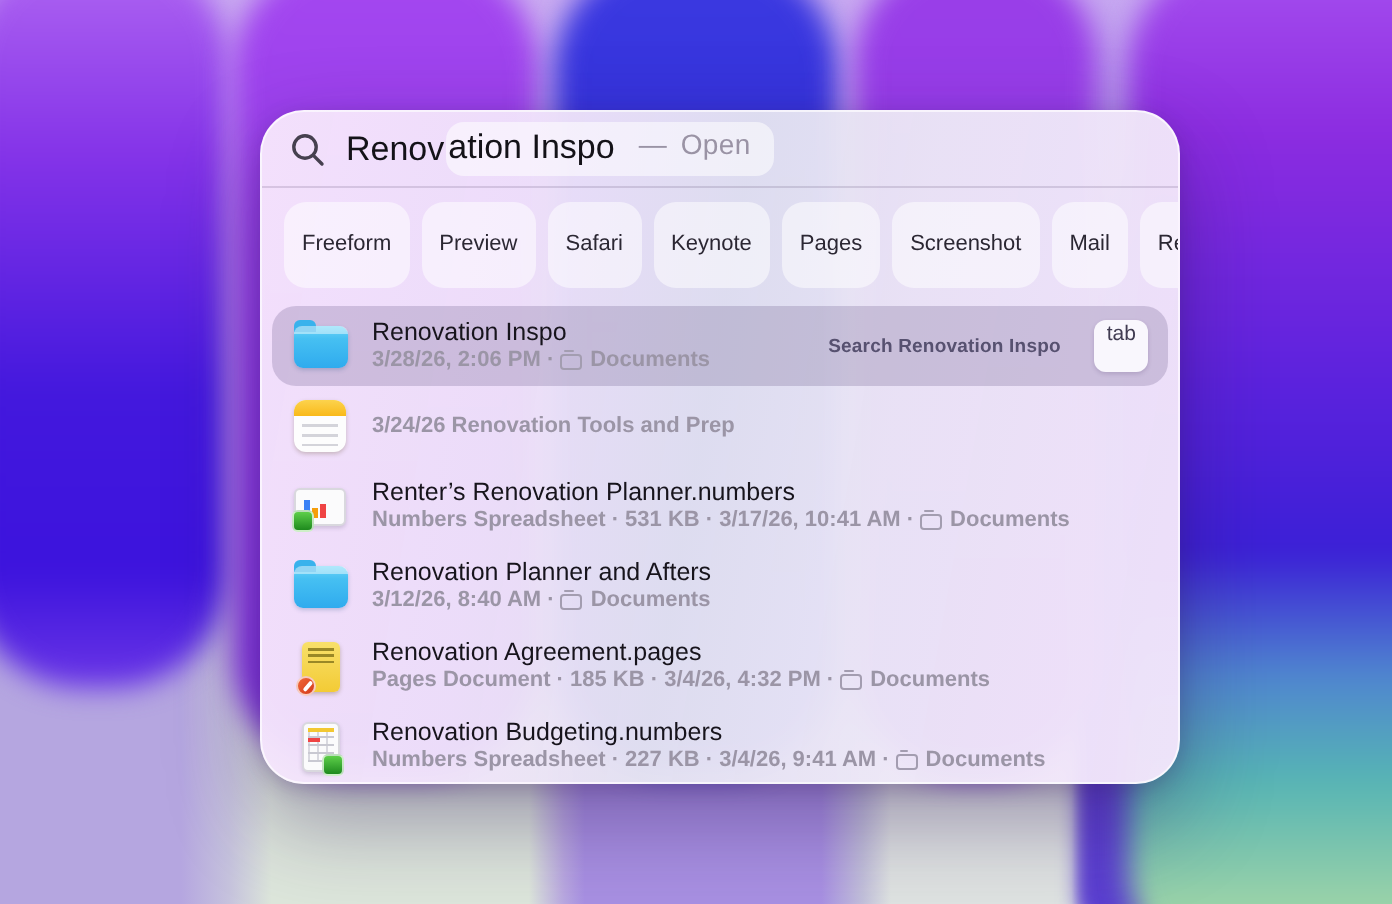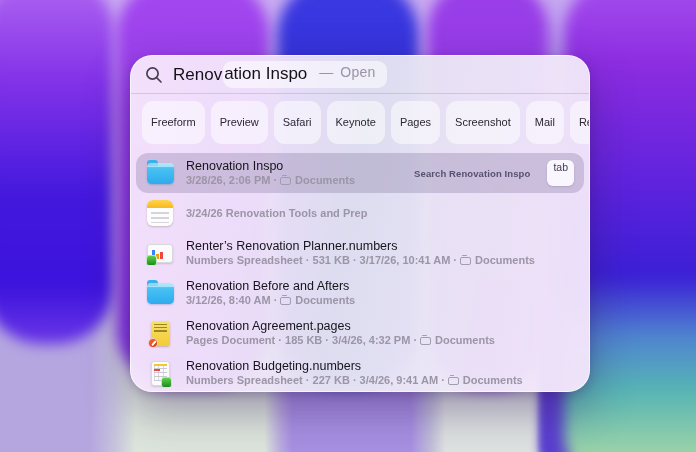--- a/index.html
+++ b/index.html
@@ -213,21 +213,21 @@
           <span>Documents</span>
         </span>
       </div>
     </div>
 
     <div class="row">
       <div class="icon-cell">
           <div class="ic-folder"></div>
         </div>
       <div class="txt">
-        <span class="title">Renovation Before and Afters</span>
+        <span class="title">Renovation Planner and Afters</span>
         <span class="subtitle">
           <span>3/12/26, 8:40 AM ·</span>
           <span class="mini-folder"></span>
           <span>Documents</span>
         </span>
       </div>
     </div>
 
     <div class="row">
       <div class="icon-cell">

